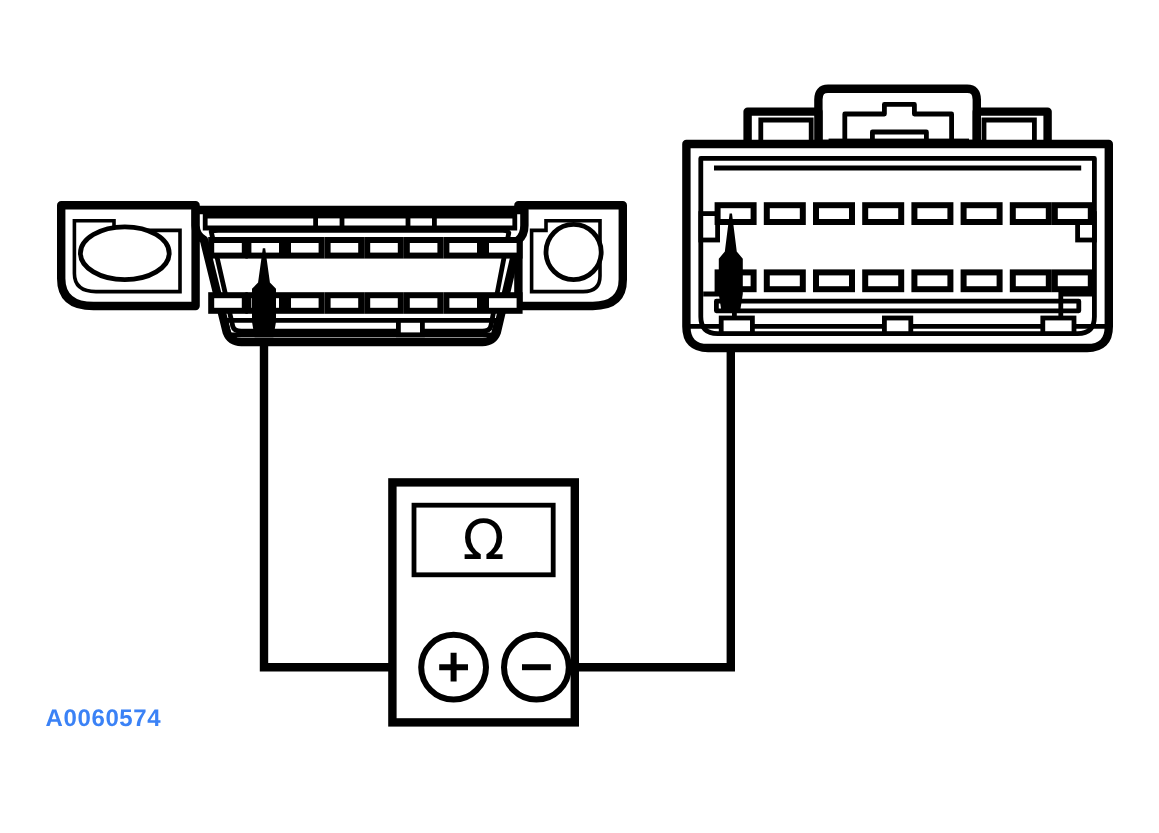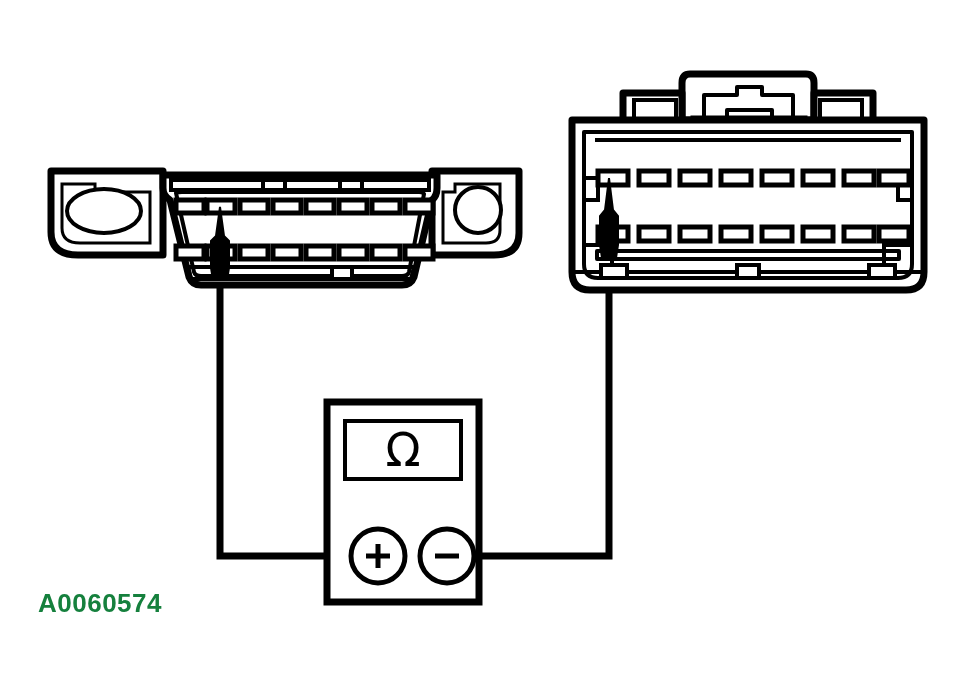--- a/index.html
+++ b/index.html
@@ -24,24 +24,24 @@
     top: 0;
     width: 966px;
     height: 694px;
     display: block;
   }
   .fig-label {
     position: absolute;
     left: 38px;
     top: 588px;
     font-family: "Liberation Sans", sans-serif;
-    font-size: 26px;
+    font-size: 20px;
     font-weight: bold;
     letter-spacing: 0.5px;
-    color: #15803d;
+    color: #3b82f6;
     white-space: nowrap;
   }
   .omega-text {
     font-family: "DejaVu Sans", sans-serif;
     font-size: 46px;
     fill: #000000;
   }
 </style>
 </head>
 <body>

